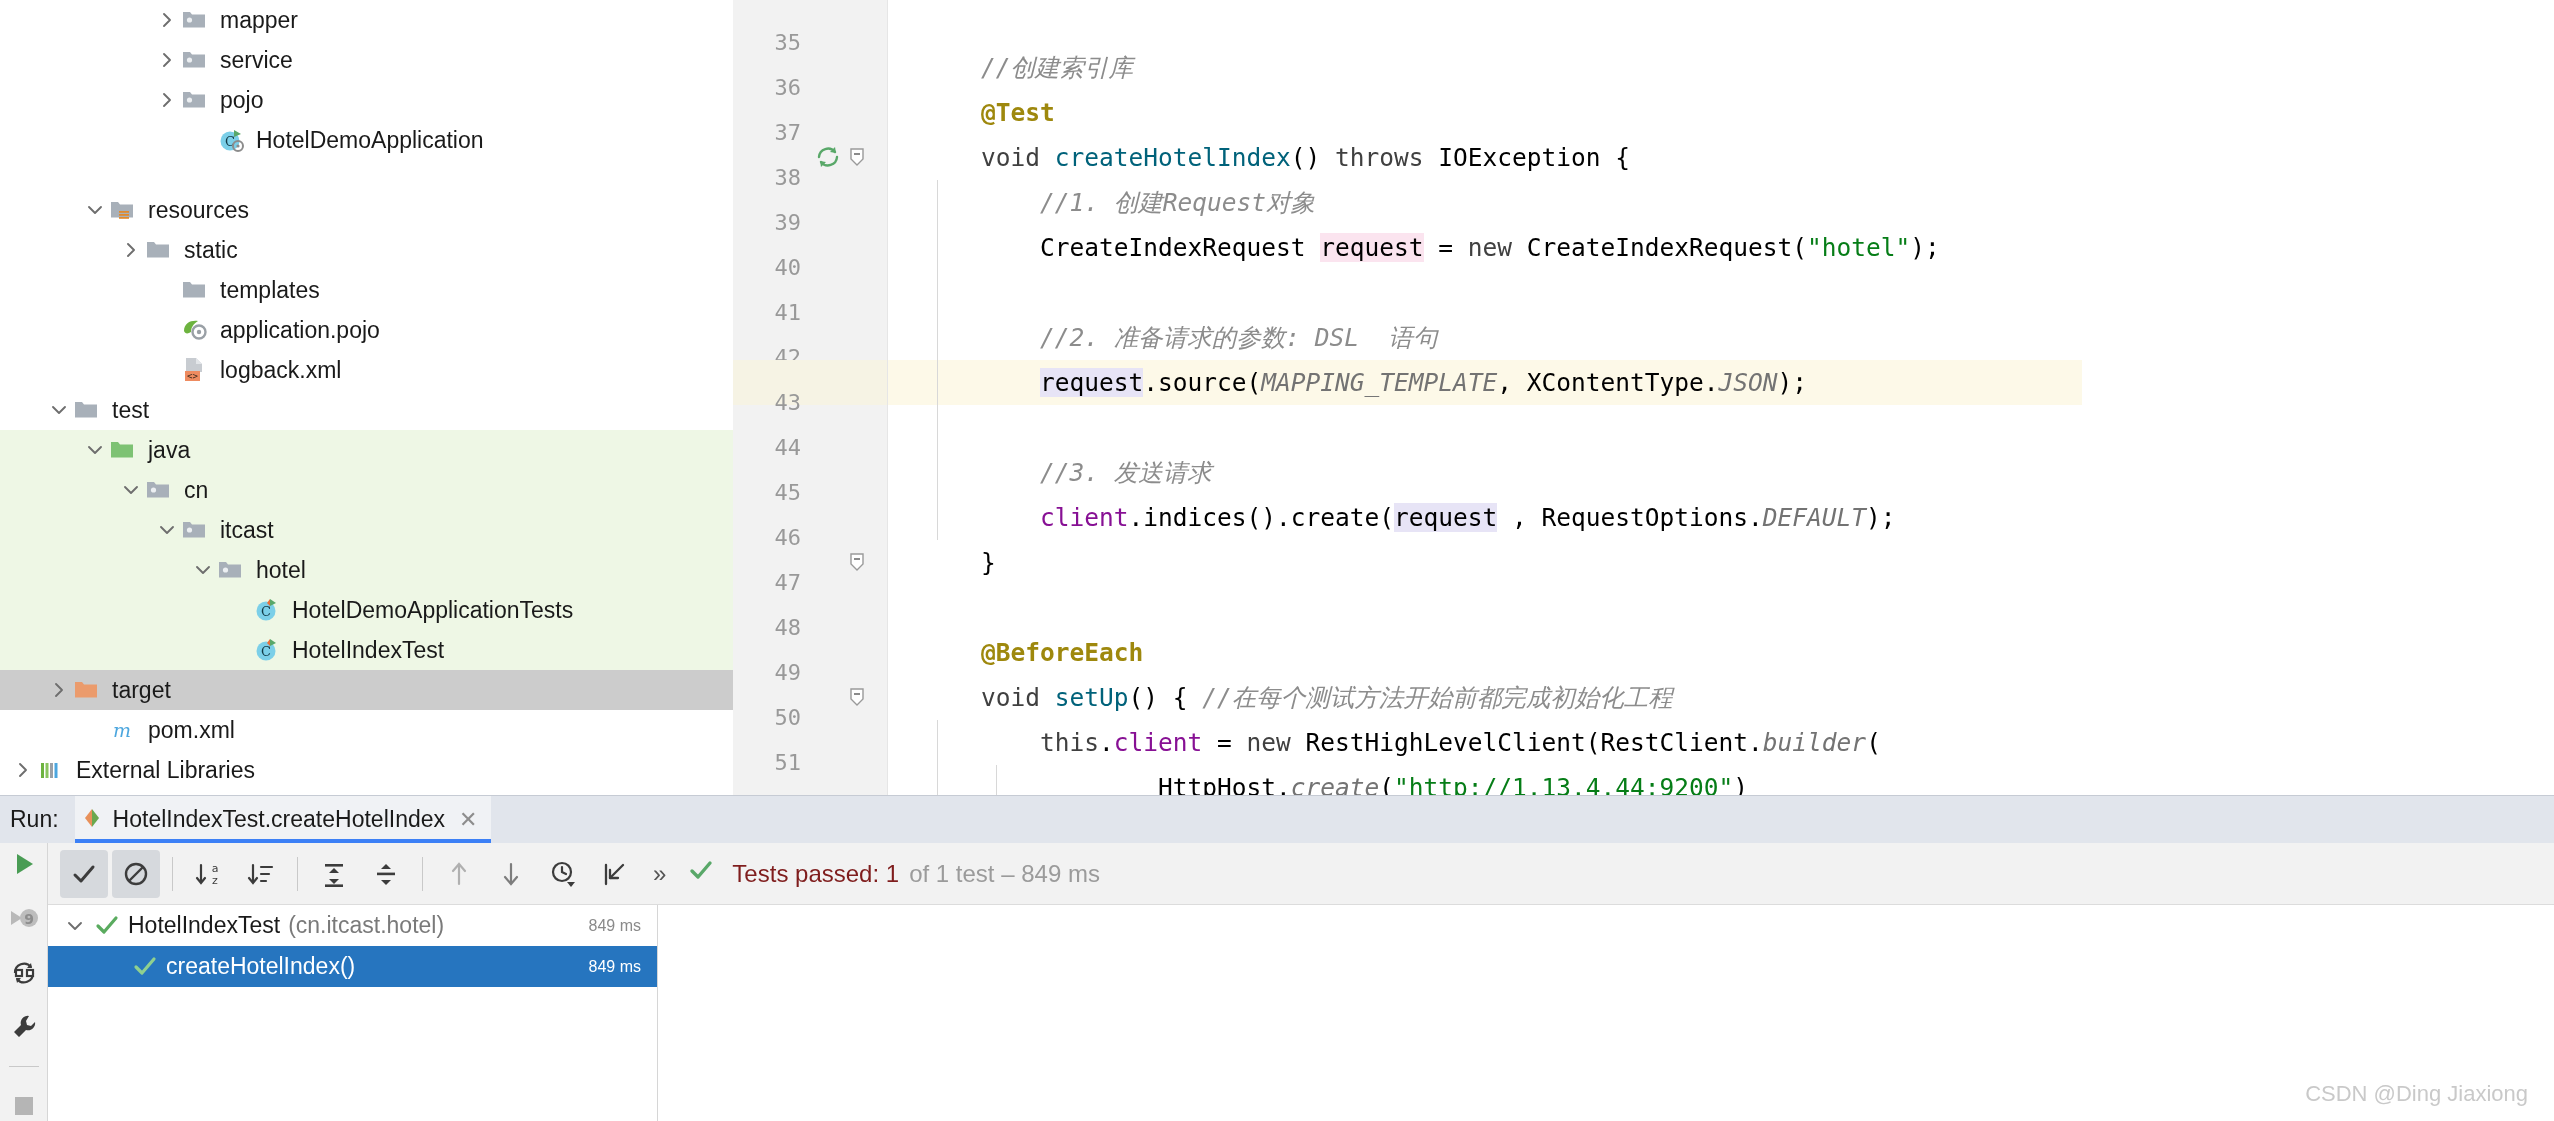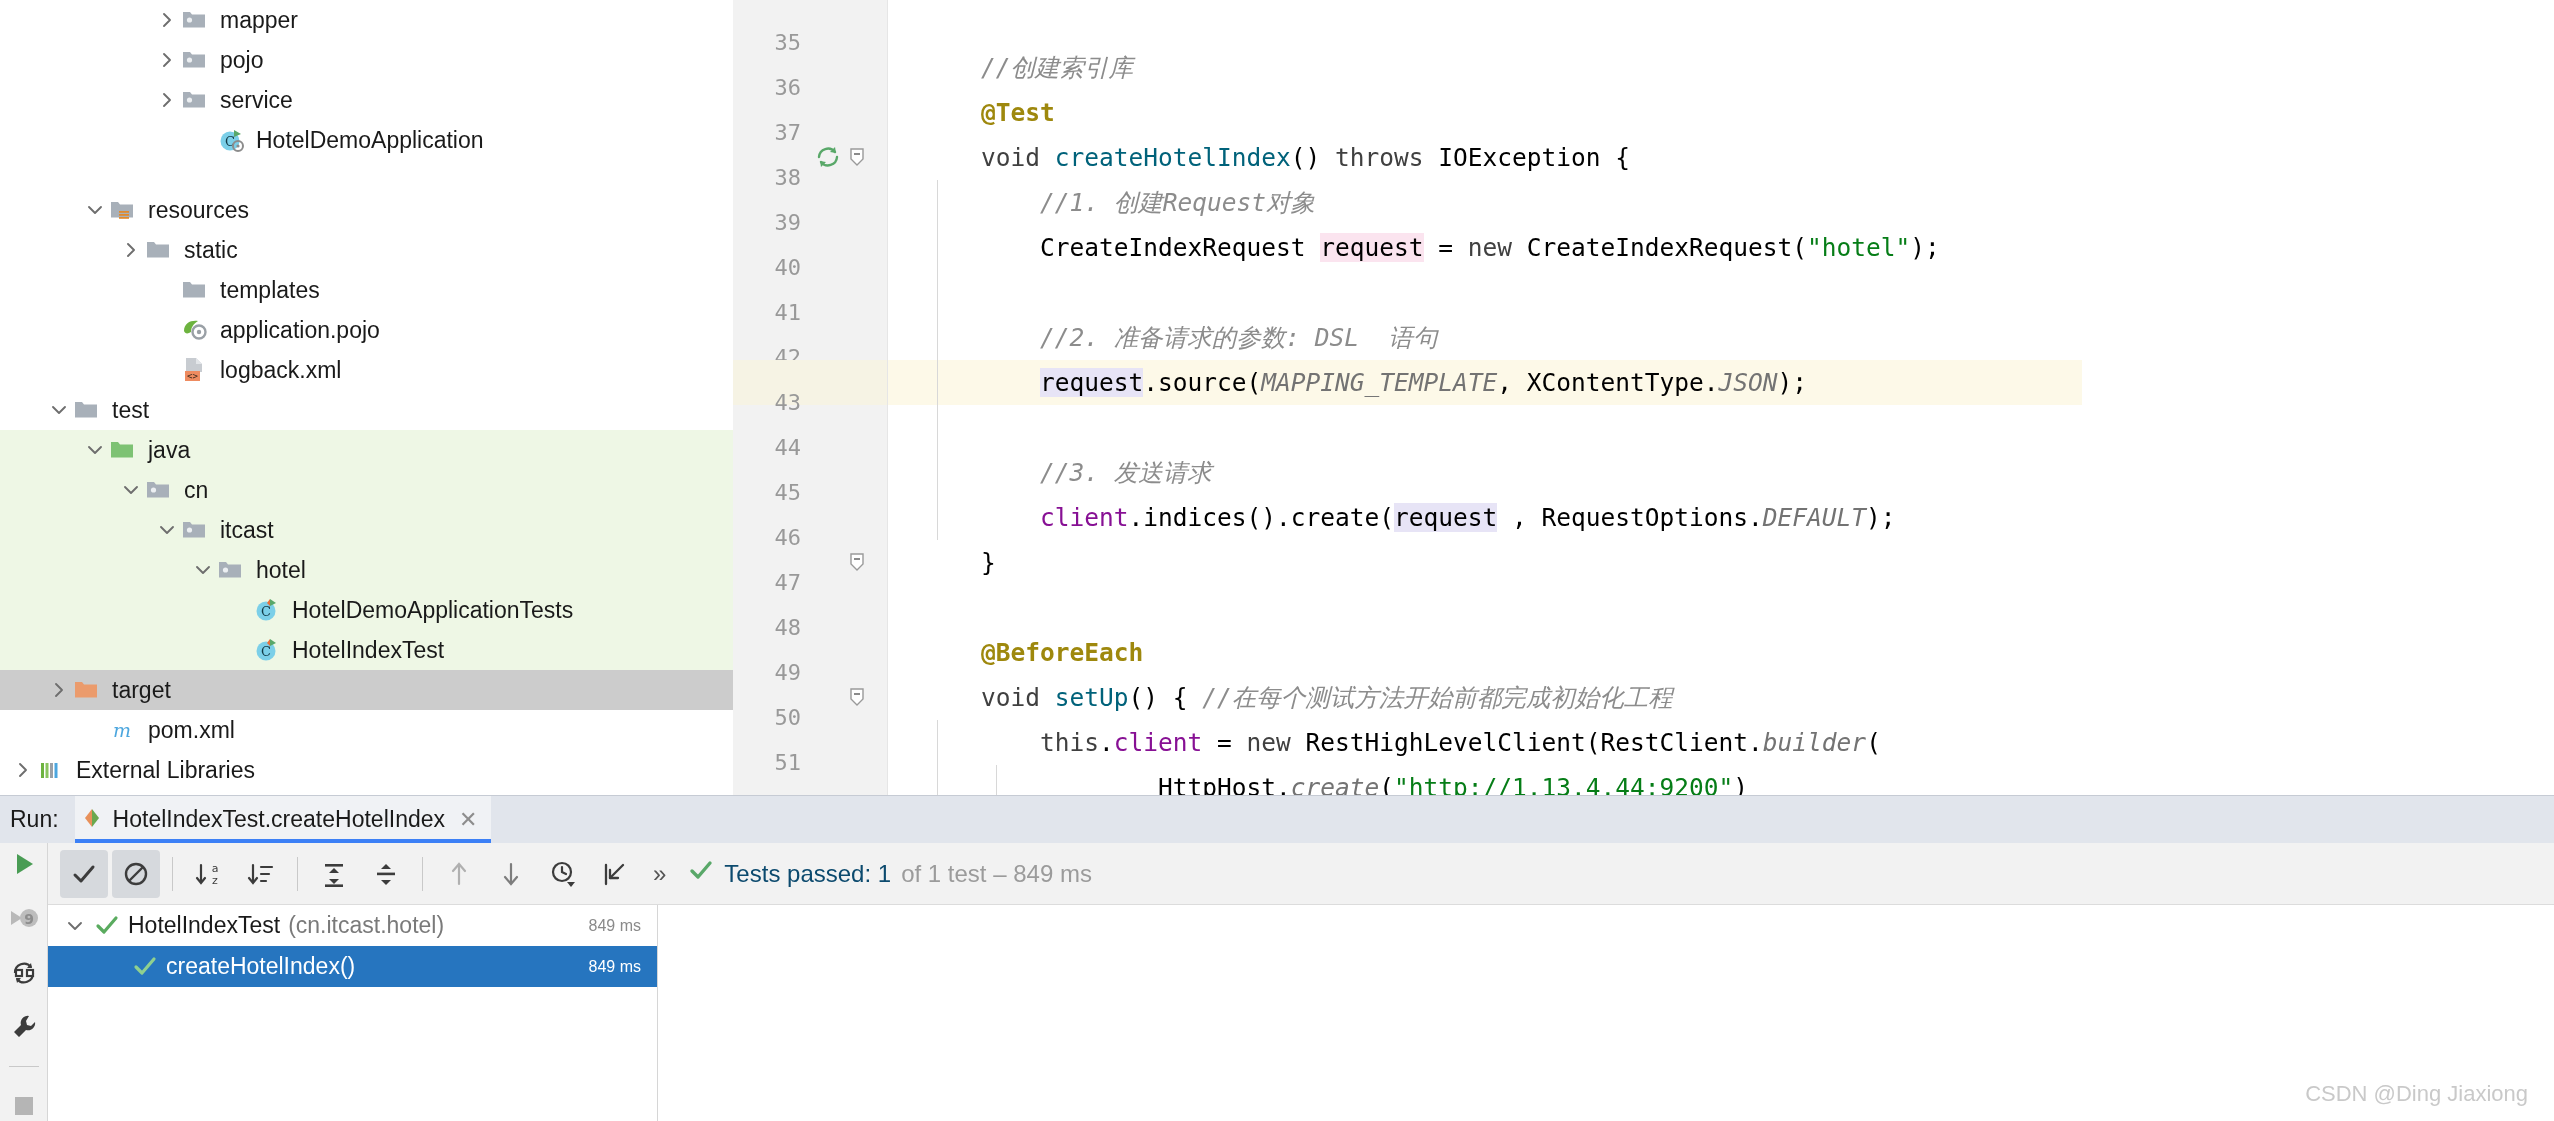--- a/index.html
+++ b/index.html
@@ -143,21 +143,21 @@
     background:#f2f2f2;
     border-bottom:1px solid #dcdcdc;
     display:flex; align-items:center;
     padding-left:12px; gap:4px;
   }
   .tb-btn { width:48px; height:48px; display:flex; align-items:center; justify-content:center; border-radius:4px; }
   .tb-btn.toggled { background:#d6d9dd; }
   .tb-sep { width:1px; height:34px; background:#c9c9c9; margin:0 8px; }
   .tb-chev { font-size:24px; color:#555; padding:0 10px; }
   .tb-status { display:flex; align-items:center; gap:10px; margin-left:8px; font-size:24px; }
-  .st-main { color:#0c4a6e; }
+  .st-main { color:#7f1d1d;margin-left:8px; }
   .st-dim  { color:#9b9b9b; }
 
   .run-content { position:relative; flex:1; display:flex; }
 
   .test-tree {
     position:relative;
     width: 610px; flex:0 0 610px;
     background:#ffffff;
     border-right:1px solid #d6d6d6;
   }
@@ -210,35 +210,35 @@
             <svg width="18" height="18" viewBox="0 0 18 18" fill="none" stroke="#6e6e6e" stroke-width="1.9" stroke-linecap="round" stroke-linejoin="round">
               <path d="M6 3 L12 9 L6 15"></path>
             </svg>
           </span>
           <span class="ficon">
             <svg width="26" height="24" viewBox="0 0 26 24">
               <path d="M1 4 h7 l2 2.5 h13 v13 h-22 z" fill="#a8b0b9"></path>
               <circle cx="7.5" cy="12" r="2.6" fill="#eceff2"></circle>
             </svg>
           </span>
+          <span class="tree-label">service</span>
+        </div>
+        <div class="tree-row" style="padding-left: 154px;">
+          <span class="arrow">
+            <svg width="18" height="18" viewBox="0 0 18 18" fill="none" stroke="#6e6e6e" stroke-width="1.9" stroke-linecap="round" stroke-linejoin="round">
+              <path d="M6 3 L12 9 L6 15"></path>
+            </svg>
+          </span>
+          <span class="ficon">
+            <svg width="26" height="24" viewBox="0 0 26 24">
+              <path d="M1 4 h7 l2 2.5 h13 v13 h-22 z" fill="#a8b0b9"></path>
+              <circle cx="7.5" cy="12" r="2.6" fill="#eceff2"></circle>
+            </svg>
+          </span>
           <span class="tree-label">pojo</span>
-        </div>
-        <div class="tree-row" style="padding-left: 154px;">
-          <span class="arrow">
-            <svg width="18" height="18" viewBox="0 0 18 18" fill="none" stroke="#6e6e6e" stroke-width="1.9" stroke-linecap="round" stroke-linejoin="round">
-              <path d="M6 3 L12 9 L6 15"></path>
-            </svg>
-          </span>
-          <span class="ficon">
-            <svg width="26" height="24" viewBox="0 0 26 24">
-              <path d="M1 4 h7 l2 2.5 h13 v13 h-22 z" fill="#a8b0b9"></path>
-              <circle cx="7.5" cy="12" r="2.6" fill="#eceff2"></circle>
-            </svg>
-          </span>
-          <span class="tree-label">service</span>
         </div>
         <div class="tree-row" style="padding-left: 190px;">
           <span class="arrow empty"></span>
           <span class="ficon">
             <svg width="26" height="26" viewBox="0 0 26 26">
               <circle cx="12" cy="14" r="9.5" fill="#7bcfe8"></circle>
               <text x="12" y="19" font-size="13" font-family="DejaVu Serif" fill="#123a46" text-anchor="middle">C</text>
               <path d="M16 3 L23 7 L16 10 Z" fill="#59a869"></path>
               <circle cx="20" cy="19" r="5" fill="none" stroke="#8c8c8c" stroke-width="2"></circle>
               <circle cx="20" cy="19" r="1.6" fill="#8c8c8c"></circle>

